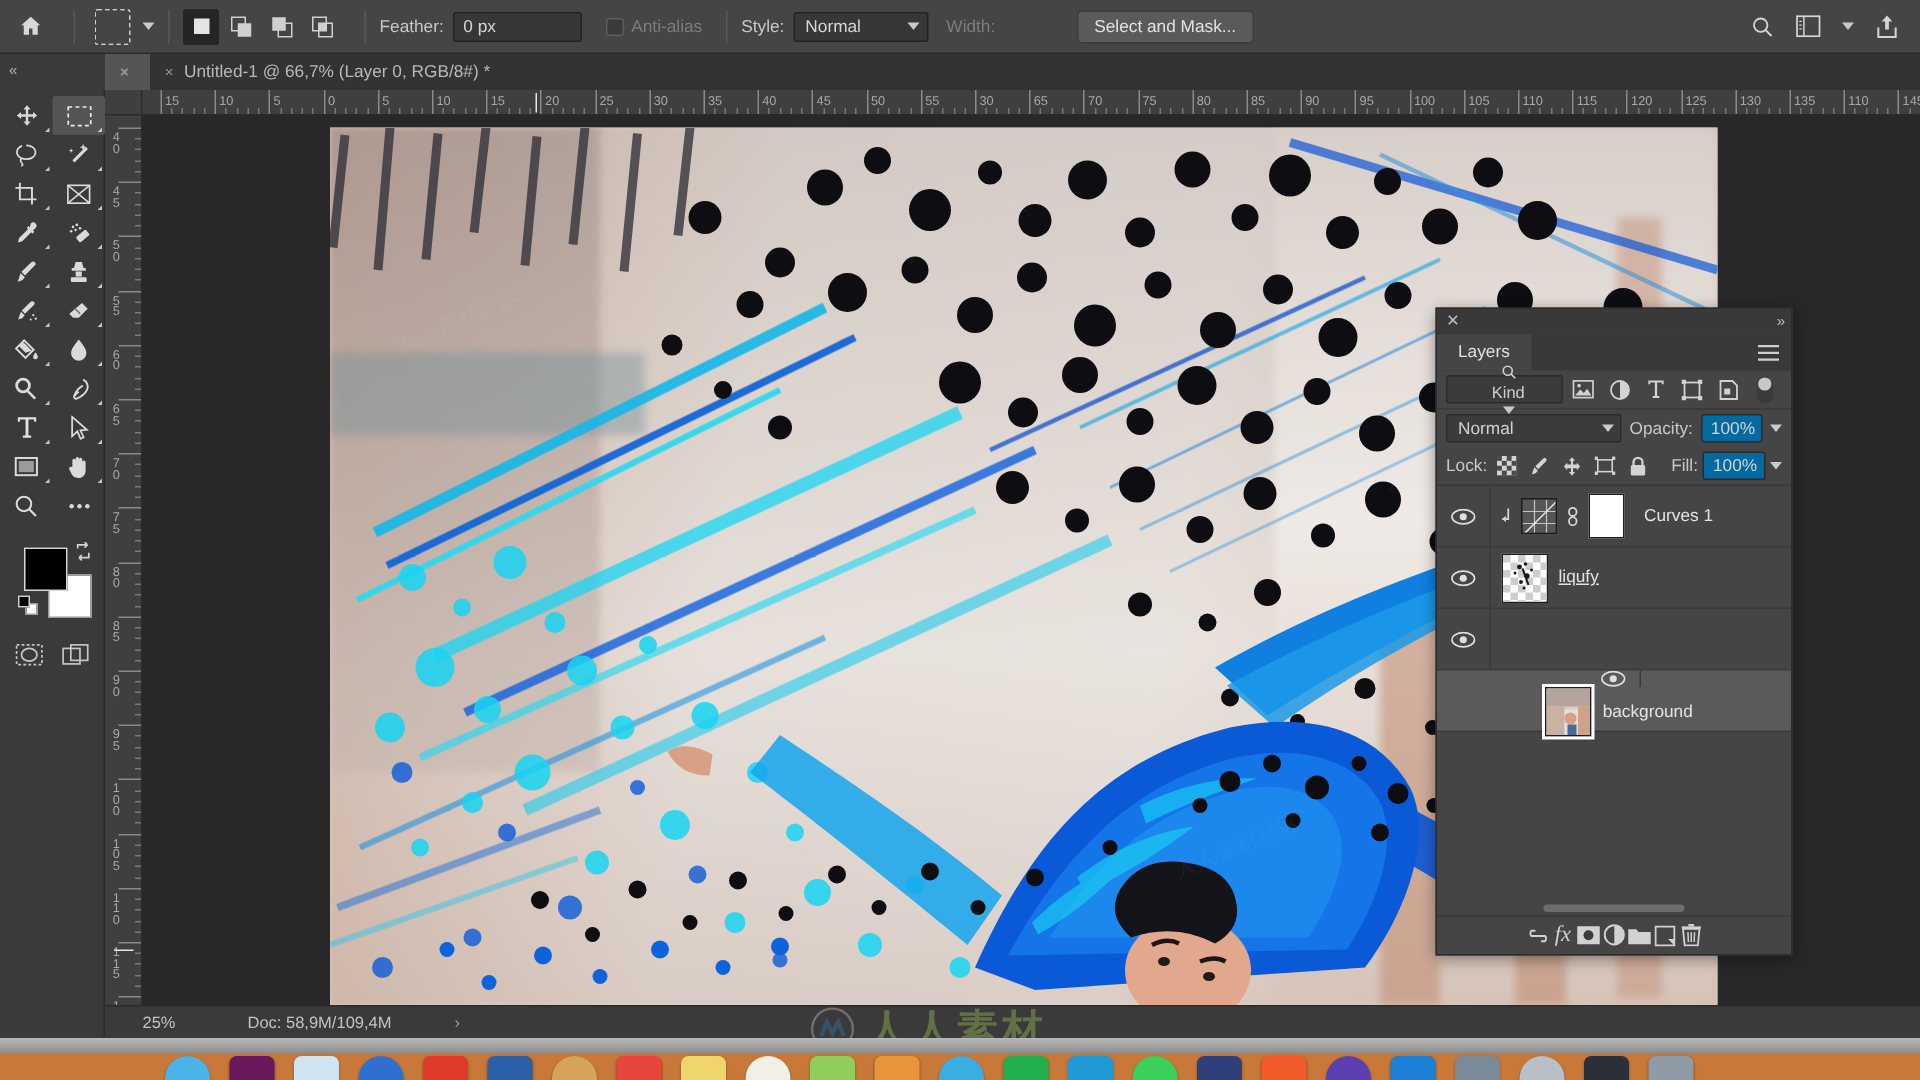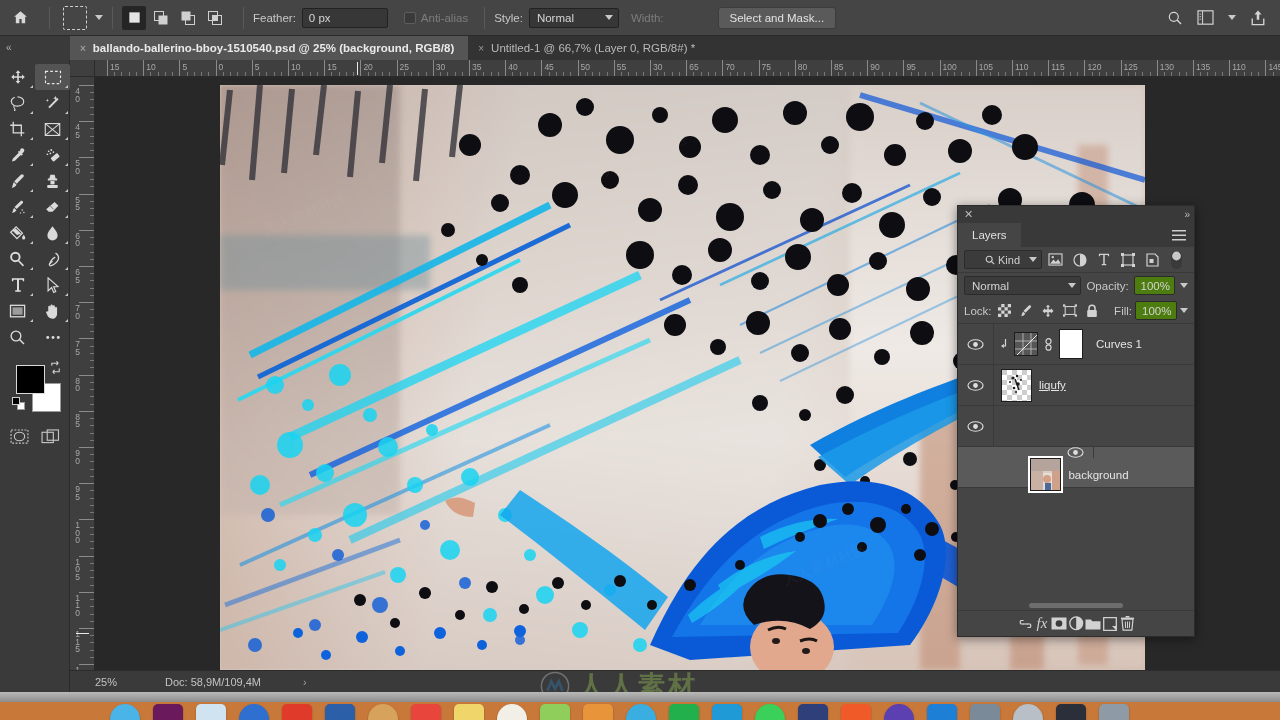--- a/index.html
+++ b/index.html
@@ -169,32 +169,32 @@
   .panel-tabs{ height:24px; background:#393939; display:flex; align-items:stretch; }
   .panel-tab{
     display:flex;align-items:center;padding:0 14px;font-size:11.5px;color:#e0e0e0;
     background:#454545;
   }
   .panel-menu{ margin-left:auto; display:flex;align-items:center;padding-right:8px;}
   .filter-row{ height:26px; display:flex; align-items:center; padding:0 6px; gap:2px; border-bottom:1px solid #393939;}
   .kind-sel{
     background:#3b3b3b;border:1px solid #2b2b2b;border-radius:2px;height:19px;
     width:80px; display:flex;align-items:center;justify-content:center;
-    padding:0 4px 0 20px; color:#cfcfcf;font-size:11px; gap:3px;
+    padding:0 4px 0 9px; color:#cfcfcf;font-size:11px; gap:3px;flex-direction:column;
   }
   .fbtn{ width:23px;height:20px;display:flex;align-items:center;justify-content:center;}
   .blend-row{ height:25px; display:flex; align-items:center; padding:0 6px; gap:5px;}
   .blend-sel{
     background:#3b3b3b;border:1px solid #2b2b2b;border-radius:2px;height:19px;width:122px;
     display:flex;align-items:center;justify-content:space-between;padding:0 4px 0 7px;
     color:#d3d3d3;font-size:11.5px;
   }
   .lbl{ color:#c8c8c8; font-size:11.5px; }
   .numfield{
-    background:#4d7c0f;border:1px solid #2b2b2b;border-radius:2px;height:19px;
+    background:#0369a1;border:1px solid #2b2b2b;border-radius:2px;height:19px;
     display:flex;align-items:center;padding:0 4px 0 6px;color:#d3d3d3;font-size:11.5px;
     gap:5px;
   }
   .lock-row{ height:26px; display:flex; align-items:center; padding:0 6px; gap:3px; border-bottom:1px solid #393939;}
   .lock-ico{ width:19px;height:19px;display:flex;align-items:center;justify-content:center;}
   .layer-list{ flex:1; overflow:hidden; background:#454545;}
   .layer-row{
     height:41px; display:flex; align-items:center;
     border-bottom:1px solid #3a3a3a; position:relative;
   }
@@ -323,21 +323,20 @@
     </div>
   </div>
 
 
   <div class="tabbar">
     <div class="tab-gutter">
       <span class="collapse-arrows">«</span>
     </div>
     <div class="tab active">
       <span class="x">×</span>
-      <span>ballando-ballerino-bboy-1510540.psd @ 25% (background, RGB/8)</span>
     </div>
     <div class="tab">
       <span class="x">×</span>
       <span>Untitled-1 @ 66,7% (Layer 0, RGB/8#) *</span>
     </div>
   </div>
 
   <div class="toolbar">
     <div class="tool-grid">
 

